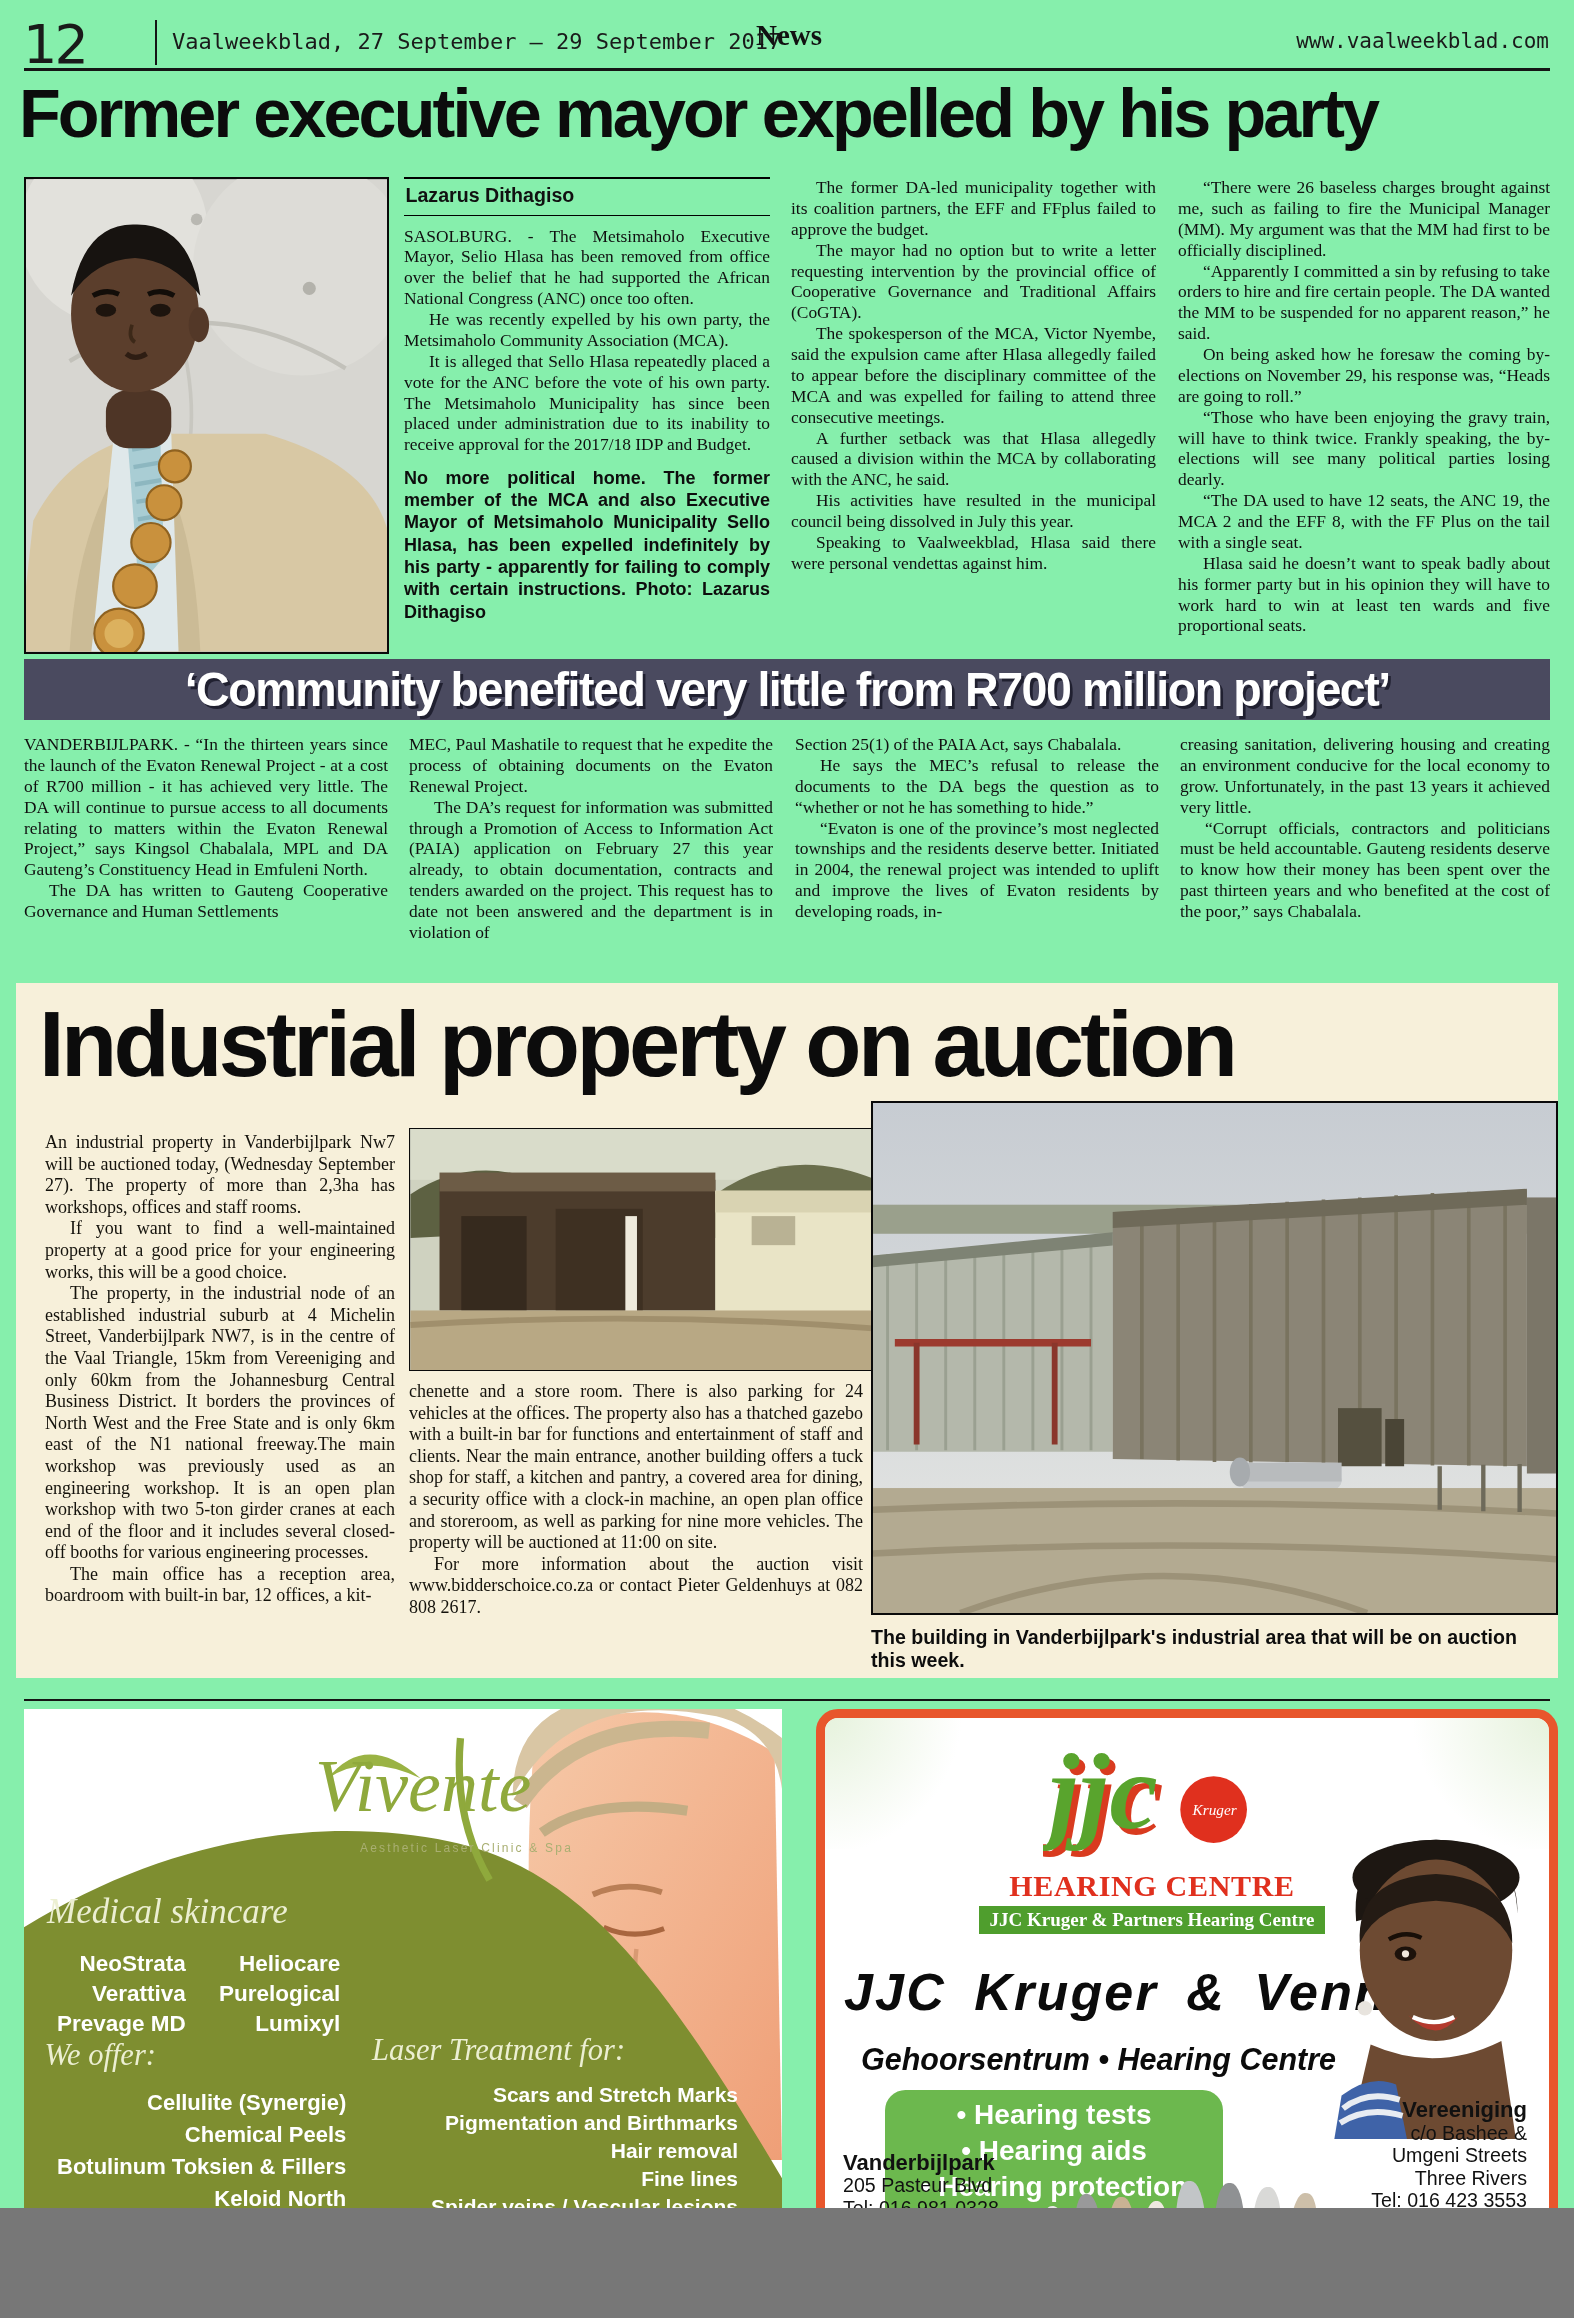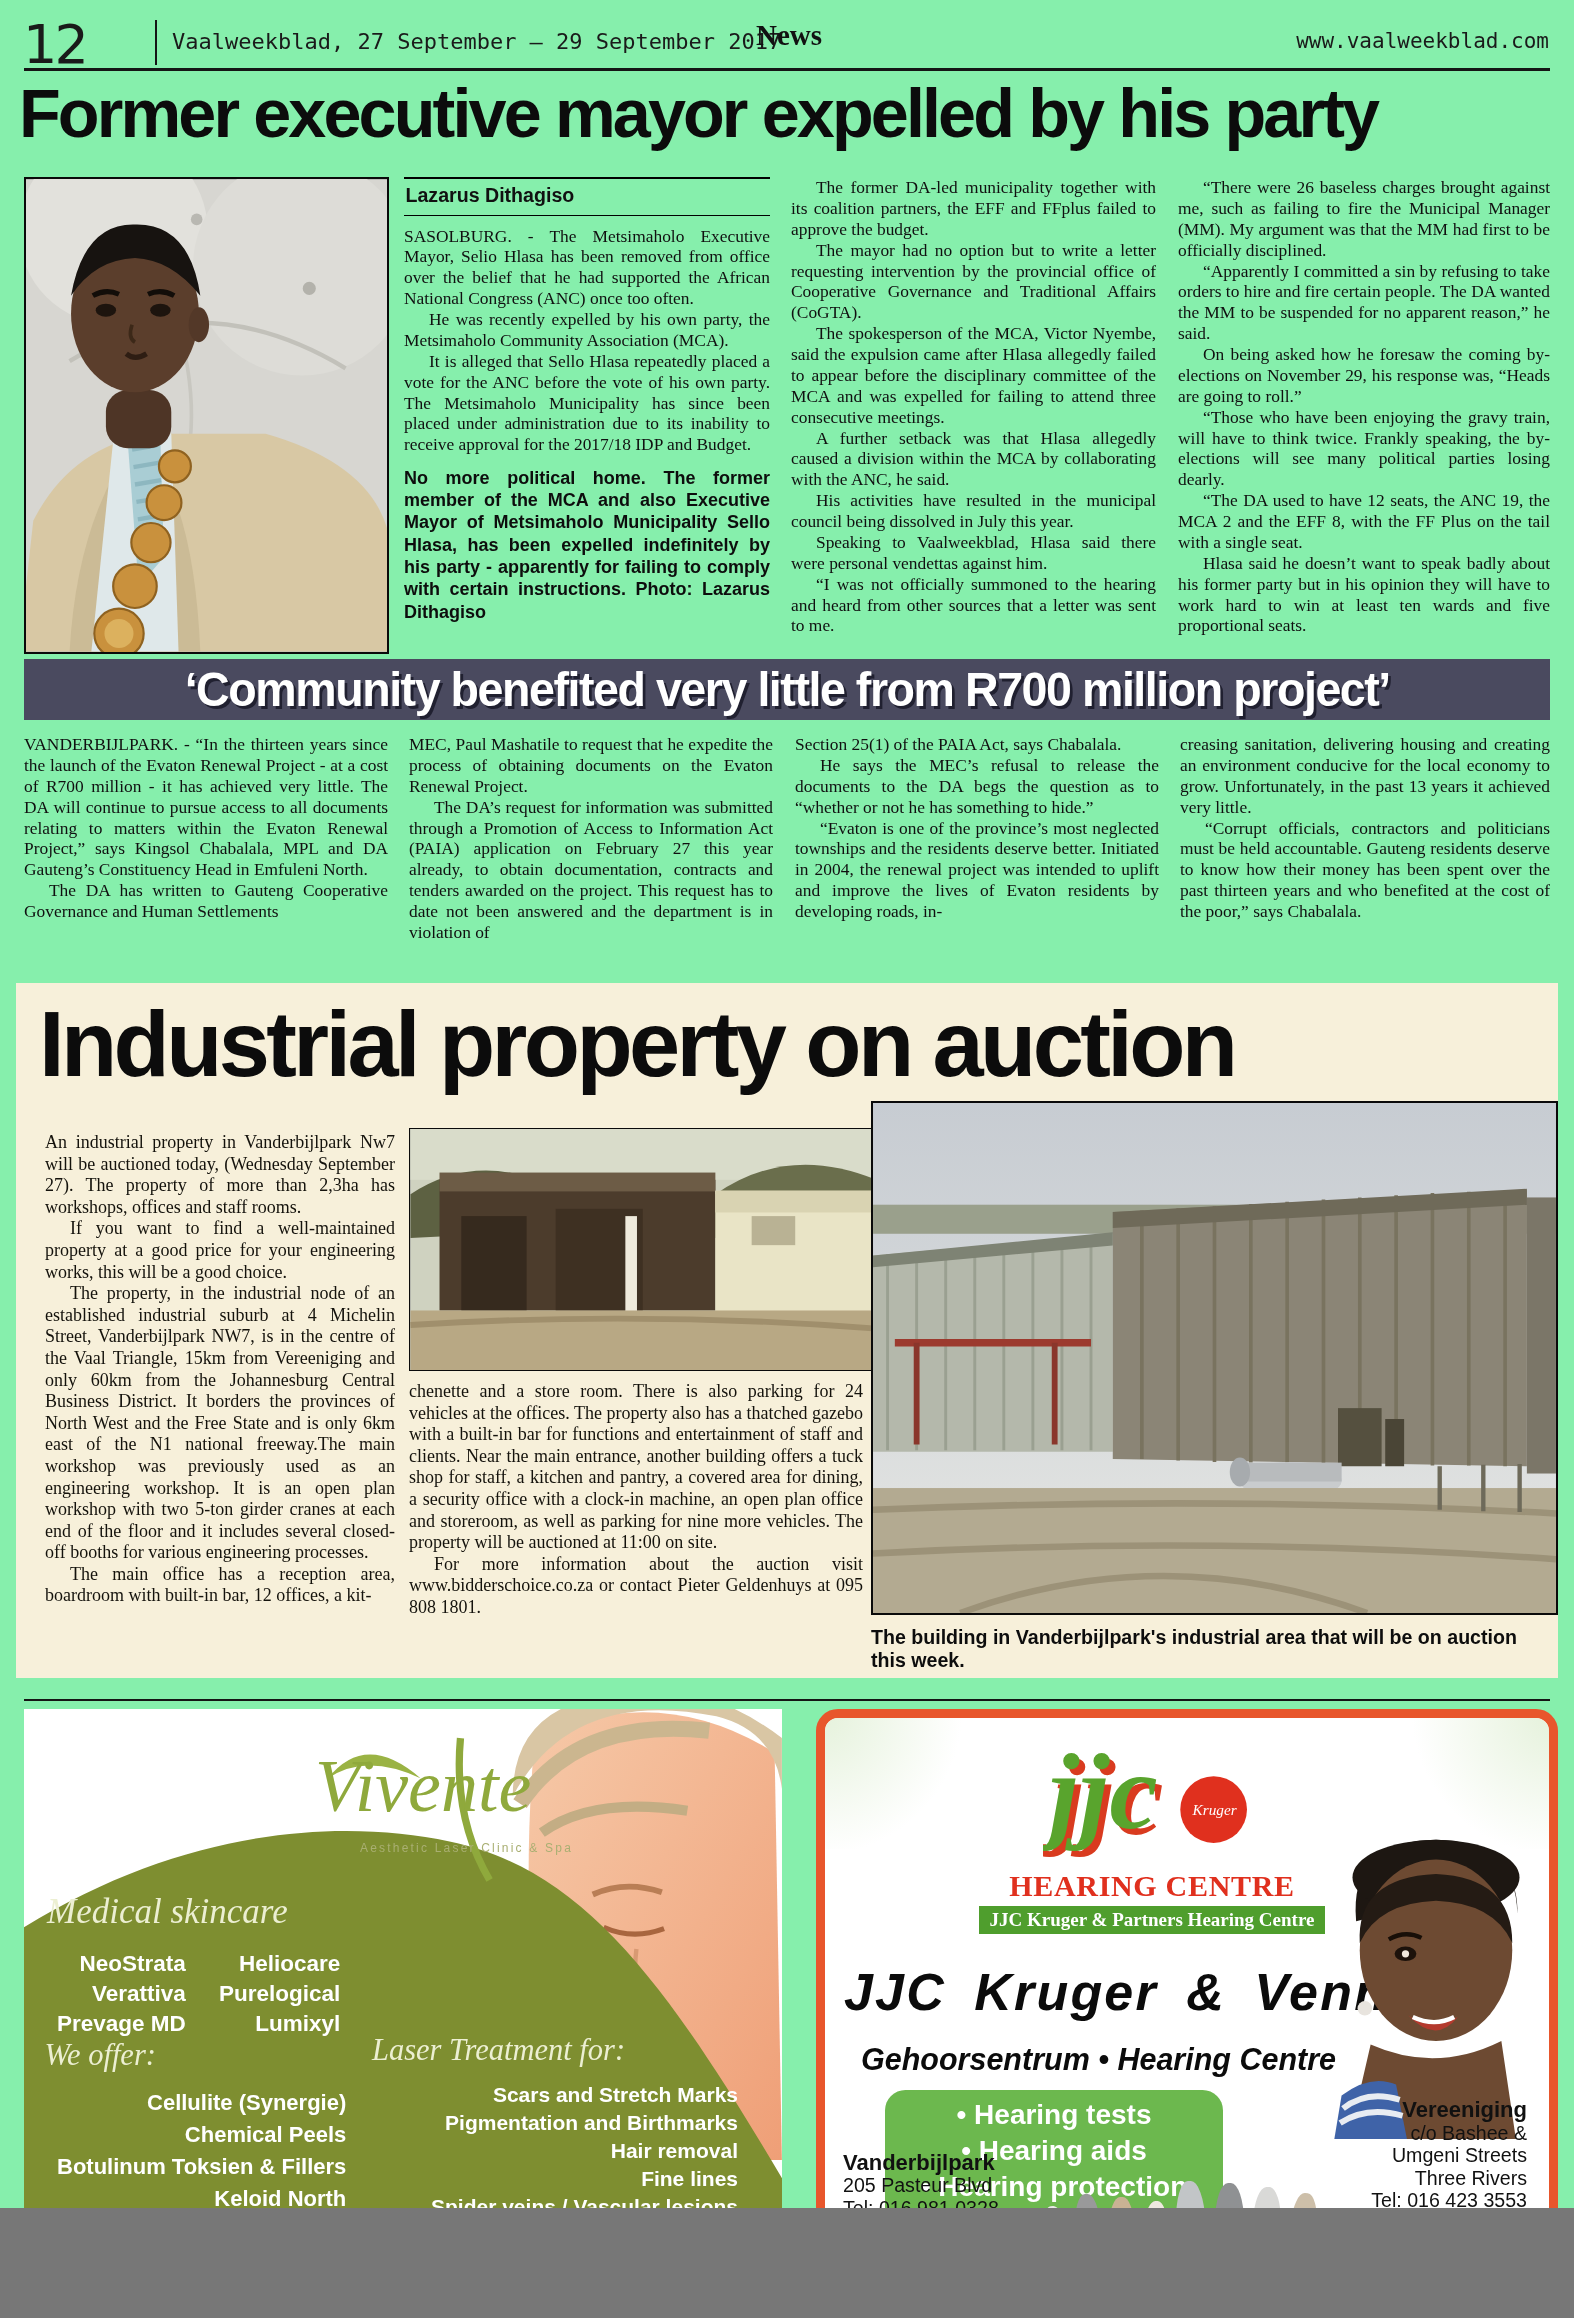--- a/index.html
+++ b/index.html
@@ -120,21 +120,20 @@
     <div class="photocap">No more political home. The former member of the MCA and also Executive Mayor of Metsimaholo Municipality Sello Hlasa, has been expelled indefinitely by his party - apparently for failing to comply with certain instructions. Photo: Lazarus Dithagiso</div>
   </div>
 
   <div class="abs body-serif indent-first" style="left:791px;top:177px;width:365px;height:476px;overflow:hidden;">
     <p>The former DA-led municipality together with its coalition partners, the EFF and FFplus failed to approve the budget.</p>
     <p>The mayor had no option but to write a letter requesting intervention by the provincial office of Cooperative Governance and Traditional Affairs (CoGTA).</p>
     <p>The spokesperson of the MCA, Victor Nyembe, said the expulsion came after Hlasa allegedly failed to appear before the disciplinary committee of the MCA and was expelled for failing to attend three consecutive meetings.</p>
     <p>A further setback was that Hlasa allegedly caused a division within the MCA by collaborating with the ANC, he said.</p>
     <p>His activities have resulted in the municipal council being dissolved in July this year.</p>
     <p>Speaking to Vaalweekblad, Hlasa said there were personal vendettas against him.</p>
-    <p>“I was not officially summoned to the hearing and heard from other sources that a letter was sent to me.</p>
   </div>
 
   <div class="abs body-serif indent-first" style="left:1178px;top:177px;width:372px;height:476px;overflow:hidden;">
     <p>“There were 26 baseless charges brought against me, such as failing to fire the Municipal Manager (MM). My argument was that the MM had first to be officially disciplined.</p>
     <p>“Apparently I committed a sin by refusing to take orders to hire and fire certain people. The DA wanted the MM to be suspended for no apparent reason,” he said.</p>
     <p>On being asked how he foresaw the coming by-elections on November 29, his response was, “Heads are going to roll.”</p>
     <p>“Those who have been enjoying the gravy train, will have to think twice. Frankly speaking, the by-elections will see many political parties losing dearly.</p>
     <p>“The DA used to have 12 seats, the ANC 19, the MCA 2 and the EFF 8, with the FF Plus on the tail with a single seat.</p>
     <p>Hlasa said he doesn’t want to speak badly about his former party but in his opinion they will have to work hard to win at least ten wards and five proportional seats.</p>
   </div>
@@ -185,21 +184,21 @@
         <rect x="420" y="85" width="222" height="30" fill="#d9d3b2"></rect>
         <rect x="470" y="120" width="60" height="40" fill="#b9b294"></rect>
         <rect x="296" y="120" width="16" height="135" fill="#efeadc"></rect>
         <rect y="250" width="642" height="82" fill="#b8a884"></rect>
         <path d="M0 270 Q 320 250 642 275" stroke="#a08f6c" stroke-width="8" fill="none"></path>
       </svg>
     </div>
 
     <div class="abs a3text" style="left:393px;top:398px;width:454px;height:284px;overflow:hidden;">
       <p>chenette and a store room. There is also parking for 24 vehicles at the offices. The property also has a thatched gazebo with a built-in bar for functions and entertainment of staff and clients. Near the main entrance, another building offers a tuck shop for staff, a kitchen and pantry, a covered area for dining, a security office with a clock-in machine, an open plan office and storeroom, as well as parking for nine more vehicles. The property will be auctioned at 11:00 on site.</p>
-      <p>For more information about the auction visit www.bidderschoice.co.za or contact Pieter Geldenhuys at 095 808 1801.</p>
+      <p>For more information about the auction visit www.bidderschoice.co.za or contact Pieter Geldenhuys at 082 808 2617.</p>
     </div>
 
     <div class="abs photoframe" style="left:855px;top:118px;width:683px;height:510px;">
       <svg width="683" height="510" viewBox="0 0 940 702">
         <defs>
           <linearGradient id="sky" x1="0" y1="0" x2="0" y2="1">
             <stop offset="0" stop-color="#c7ccd2"></stop>
               <stop offset="1" stop-color="#e6e7e4"></stop>
           </linearGradient>
         </defs>

